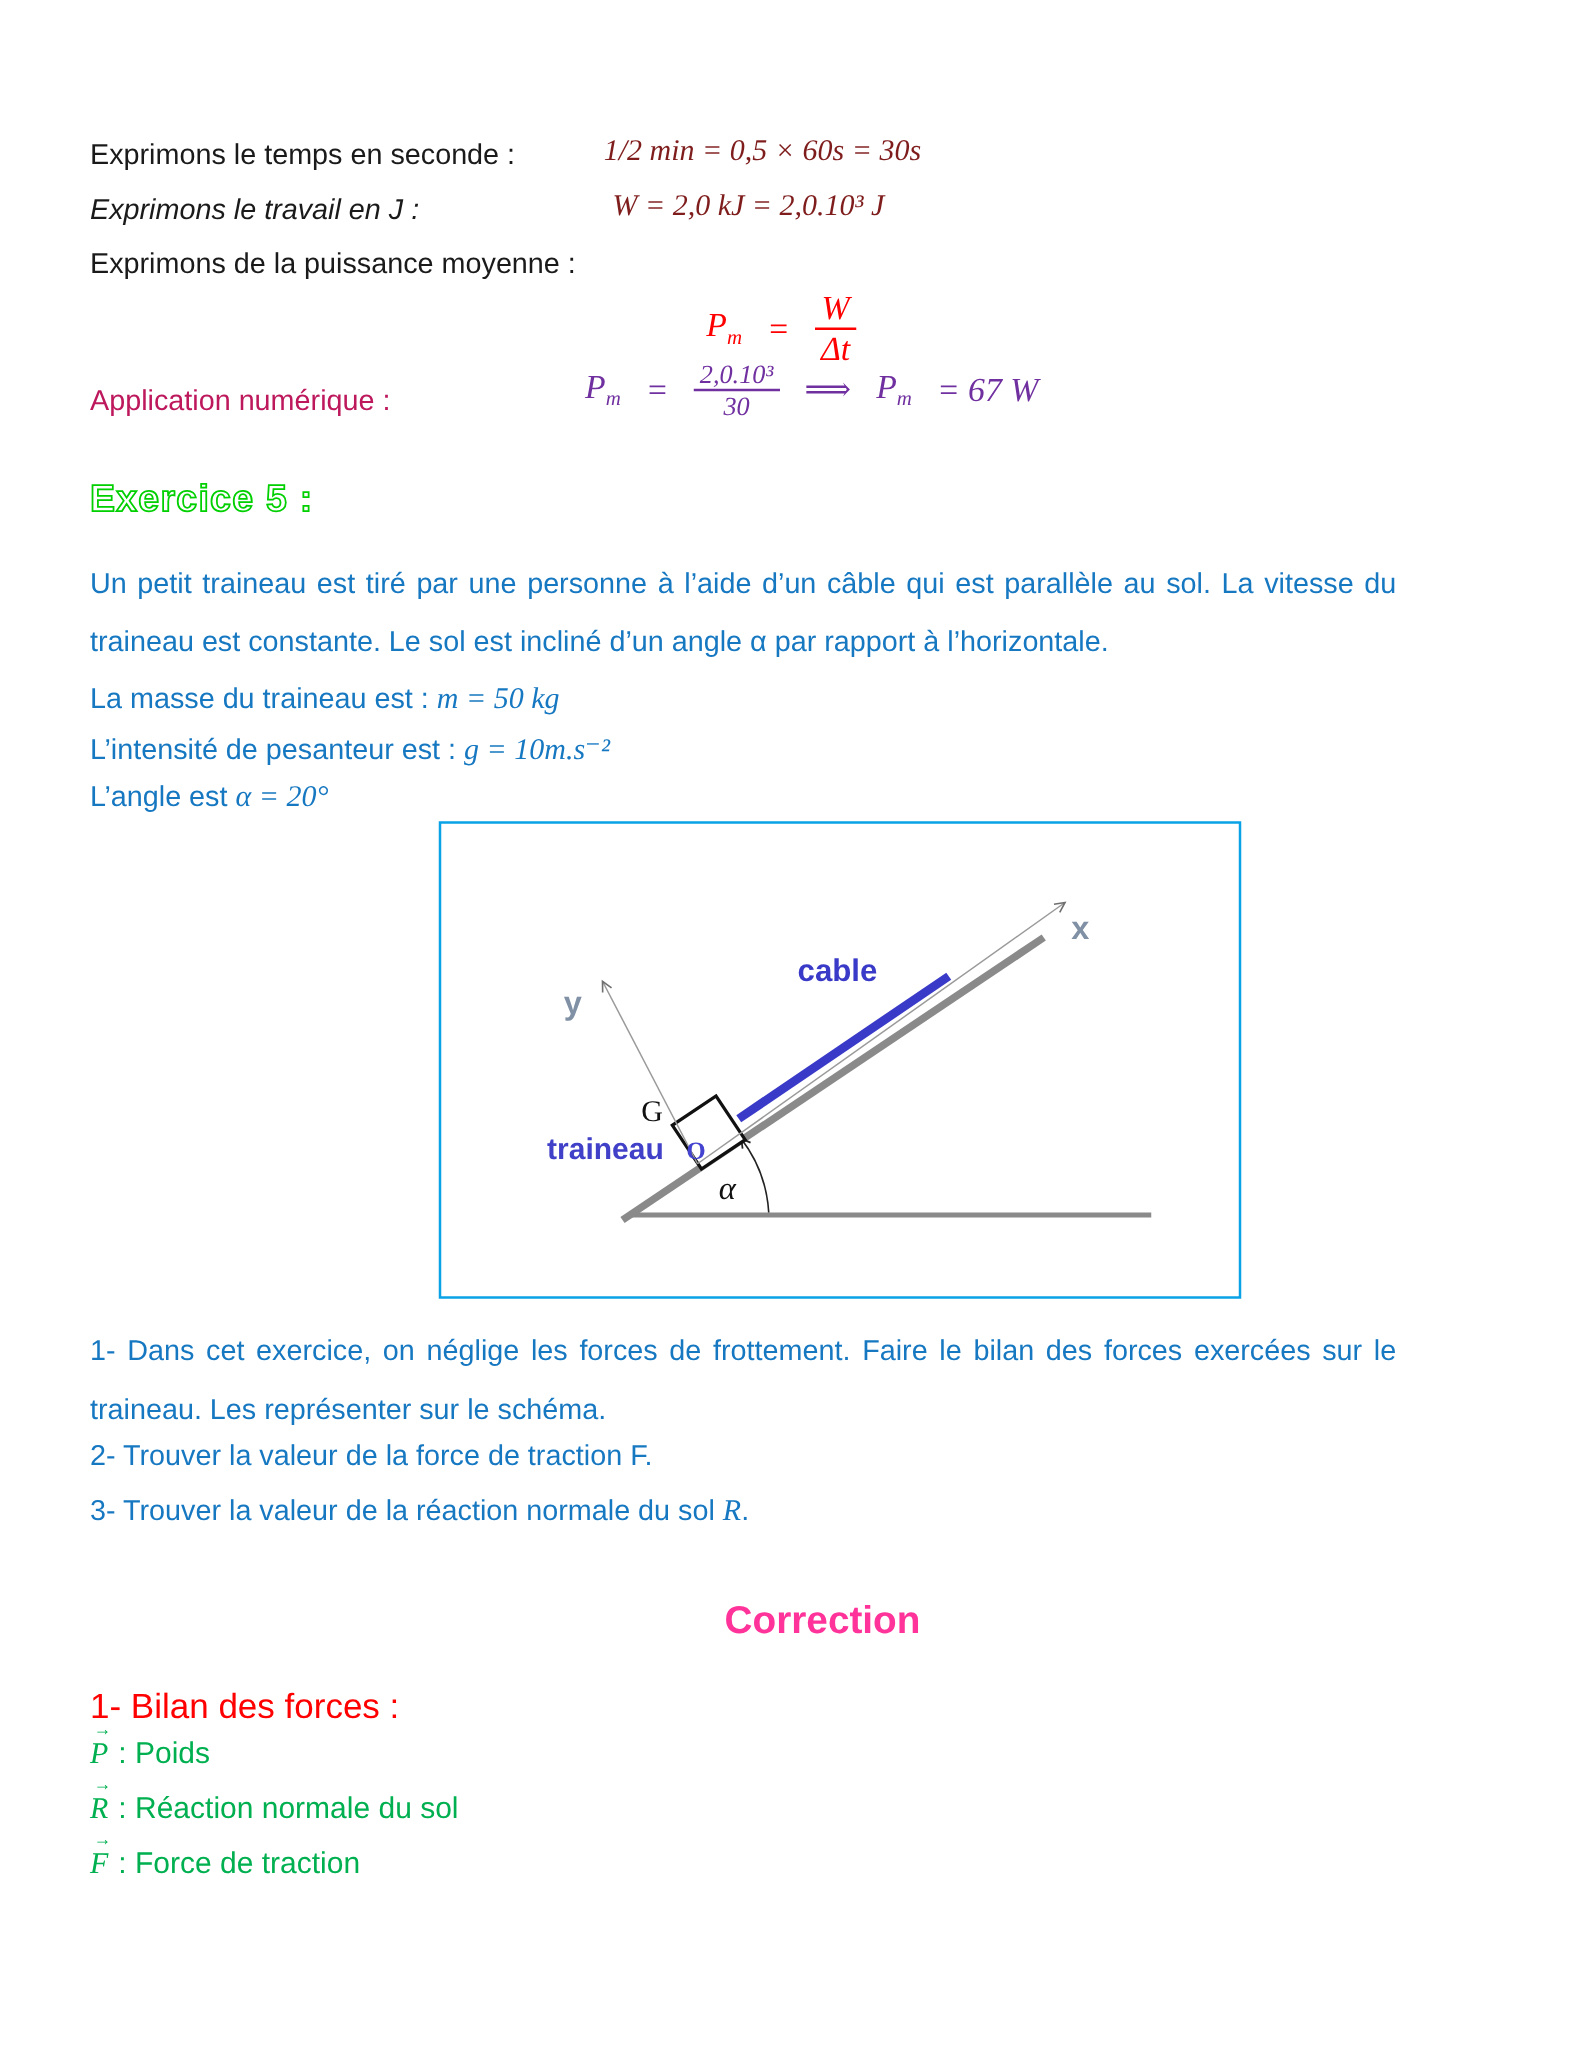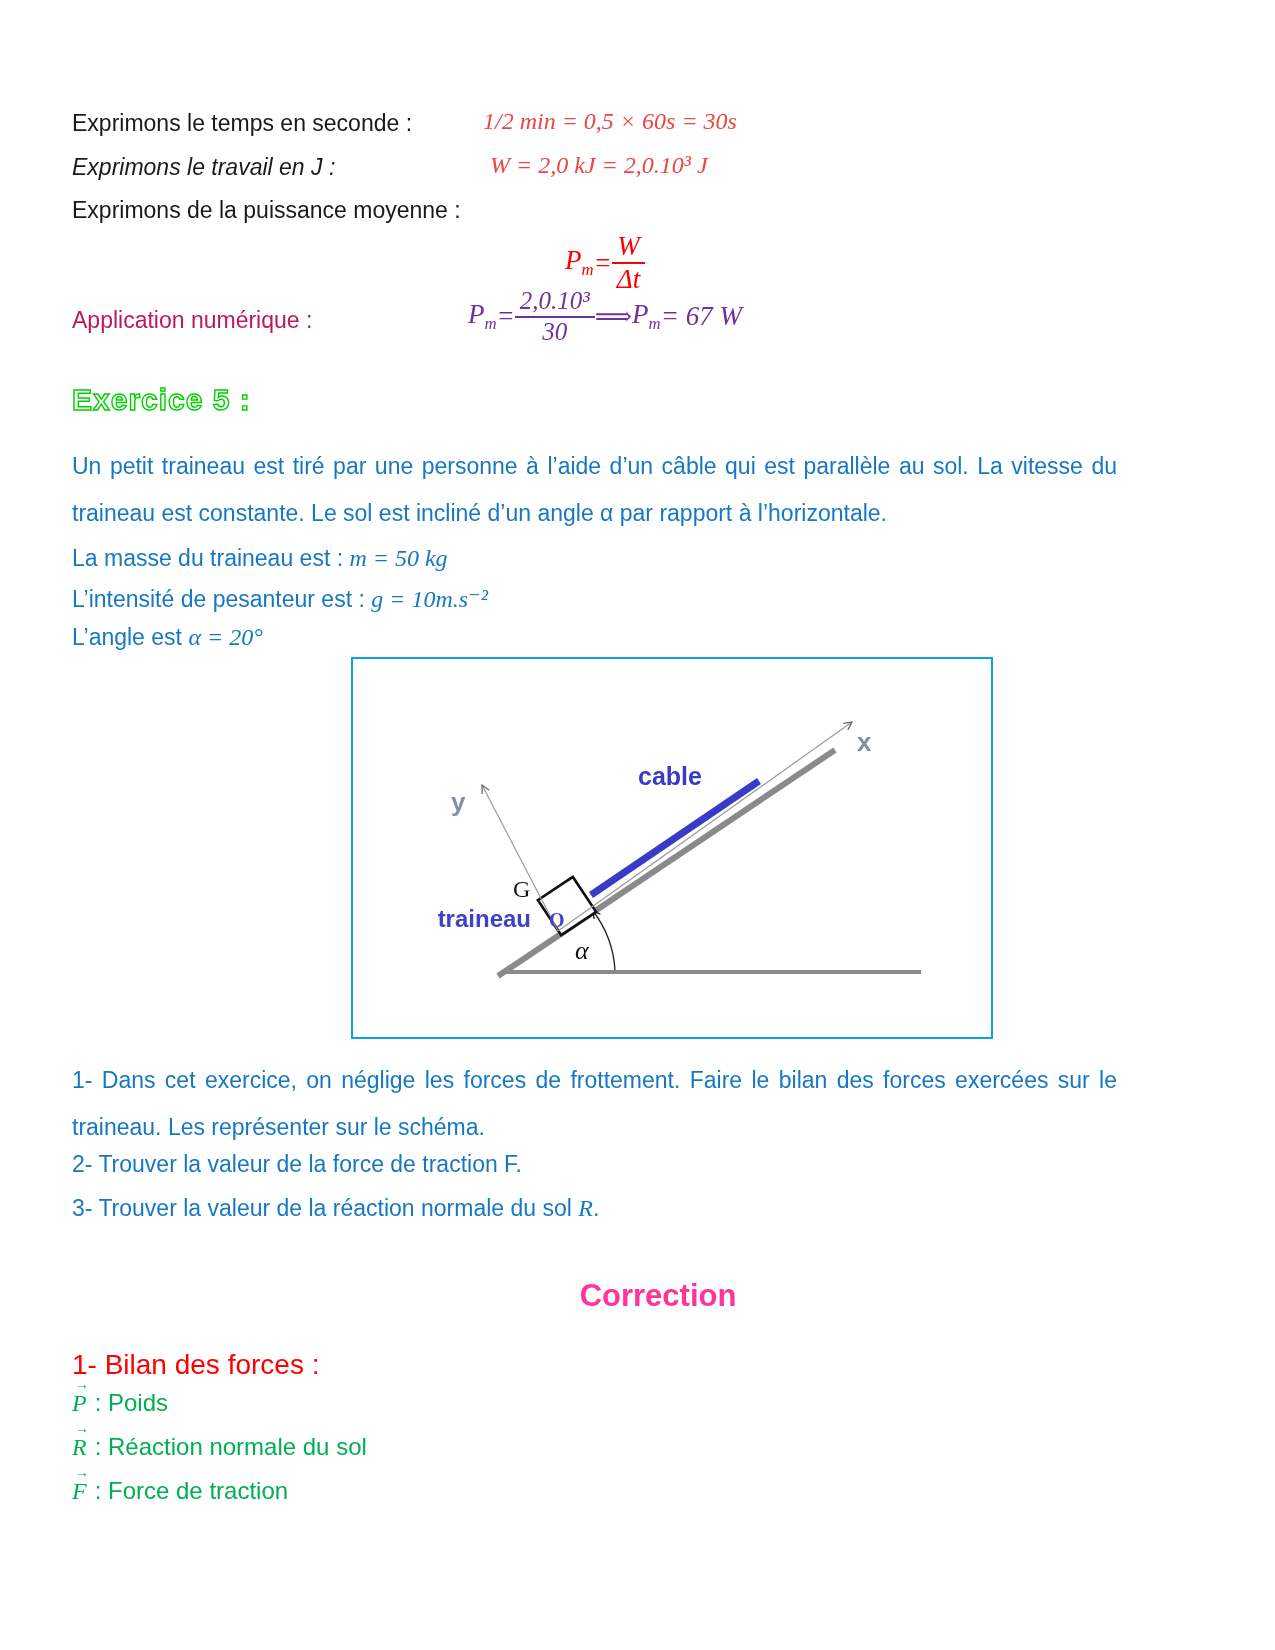--- a/index.html
+++ b/index.html
@@ -7,36 +7,36 @@
     position:relative; width:1275px; height:1650px; background:#ffffff;
     font-family:"Liberation Sans","DejaVu Sans",sans-serif;
     color:#1a1a1a; overflow:hidden;
   }
   .abs { position:absolute; }
   .label-black { font-size:23px; color:#1a1a1a; }
   .math {
     font-family:"Liberation Serif","DejaVu Serif",serif;
     font-style:italic;
   }
-  .math-purple { color:#ef4444; font-size:24px; }
+  .math-purple { color:#7f1d1d; font-size:24px; }
   .red { color:#ff0000; }
   .green { color:#be185d; }
   .blue-text { font-size:23px; color:#1778c2; }
   .para { width:1045px; text-align:justify; line-height:47px; }
   .qpara { width:1045px; text-align:justify; line-height:47px; }
   
-  .formula { display:inline-flex; align-items:center; gap:0;
+  .formula { display:inline-flex; align-items:center; gap:20px;
     font-family:"Liberation Serif","DejaVu Serif",serif; font-style:italic; }
   .formula sub { font-size:0.62em; font-style:italic; }
   .frac { display:inline-flex; flex-direction:column; align-items:center;
     vertical-align:middle; line-height:1.15; }
   .frac .num { padding:0 5px; border-bottom:2px solid currentColor; }
   .frac .den { padding:0 5px; }
   .f-main { font-size:27px; }
-  .frac-small { font-size:25px; }
+  .frac-small { font-size:21px; }
   .implies { font-style:normal; font-size:26px; }
   
   .outline-title {
     font-size:30px; font-weight:bold; letter-spacing:1px;
     color:transparent; -webkit-text-stroke:1.4px #00cf00;
     text-shadow:0 0 0 transparent;
   }
   .correction-heading {
     left:0; right:0; text-align:center;
     font-size:31px; font-weight:bold; color:#ff3399;margin-left:41px;

